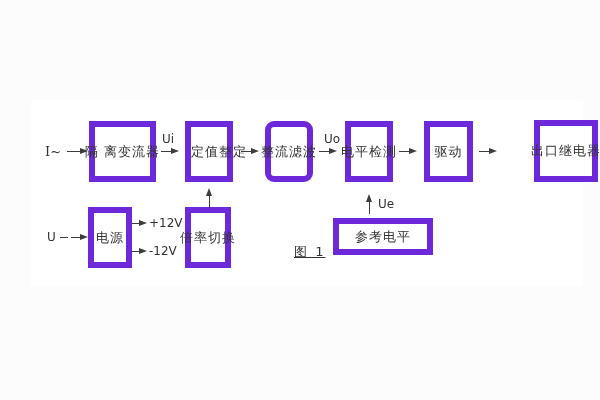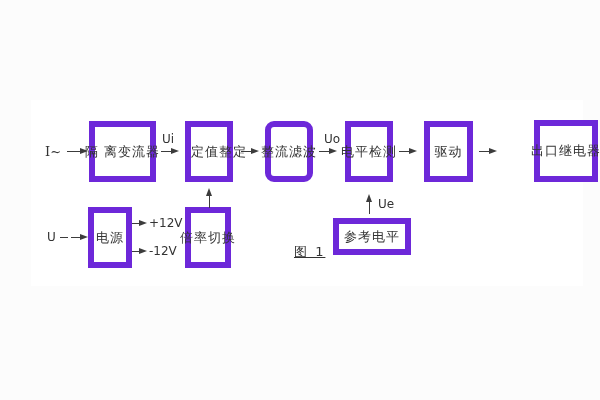--- a/index.html
+++ b/index.html
@@ -39,21 +39,21 @@
 
   
   #b-isolation { left:89px;  top:121px; width:67px; height:61px; }
   #b-setting   { left:185px; top:121px; width:48px; height:61px;justify-content:space-between; }
   #b-rectify   { left:265px; top:121px; width:48px; height:61px;border-radius:9px; }
   #b-level     { left:345px; top:121px; width:48px; height:61px; }
   #b-drive     { left:424px; top:121px; width:49px; height:61px; }
   #b-relay     { left:503px; top:120px; width:64px; height:62px;margin-left:31px; }
   #b-power     { left:88px;  top:207px; width:44px; height:61px; }
   #b-ratio     { left:185px; top:207px; width:46px; height:61px; }
-  #b-reference { left:333px; top:218px; width:78px; height:37px; }
+  #b-reference { left:333px; top:218px; width:100px; height:37px; }
 </style>
 </head>
 <body>
 
 <div class="stage">
   <div class="page"></div>
 
   <div class="lab serif" style="left:45px; top:145px;">I~</div>
   <div class="lab" style="left:47px; top:230px;">U</div>
 

